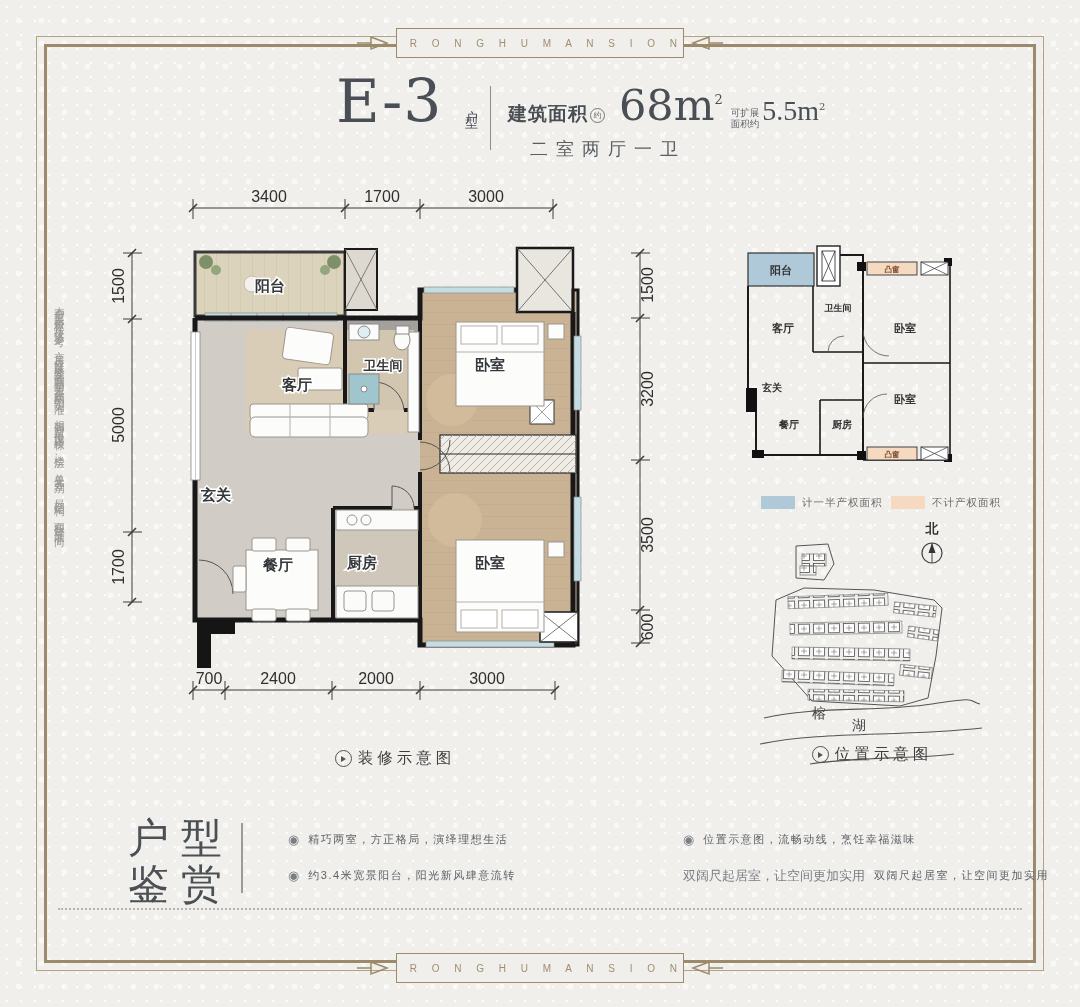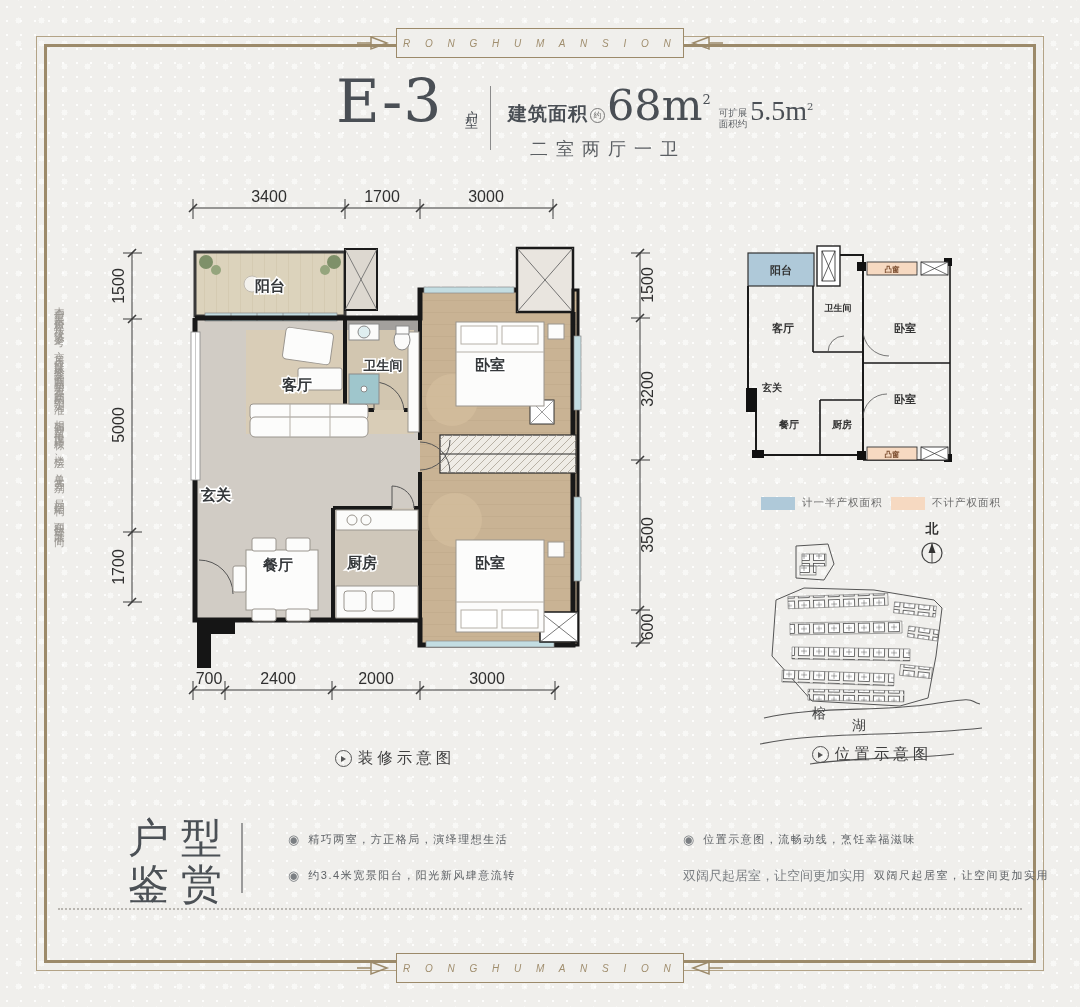--- a/index.html
+++ b/index.html
@@ -10,36 +10,36 @@
       radial-gradient(rgba(255,255,255,.85) 15%, rgba(255,255,255,0) 16%),
       radial-gradient(rgba(255,255,255,.55) 18%, rgba(255,255,255,0) 19%);
     background-size:14px 14px,23px 23px;
     background-position:0 0,7px 9px;
     font-family:"Liberation Sans",sans-serif;color:#444;
   }
   
   .frame-outer{position:absolute;left:36px;top:36px;right:36px;bottom:36px;border:1px solid #b3a386;pointer-events:none;}
   .frame-inner{position:absolute;left:44px;top:44px;right:44px;bottom:44px;border:3px solid #9c8a6a;pointer-events:none;}
   .deco{position:absolute;left:50%;transform:translateX(-50%);width:286px;height:28px;
-    background:#f0efec;border:1px solid #9c8a6a;display:flex;align-items:center;justify-content:flex-start;z-index:3;font-style:italic;}
+    background:#f0efec;border:1px solid #9c8a6a;display:flex;align-items:center;justify-content:flex-end;z-index:3;}
   .deco.top{top:28px;} .deco.bottom{bottom:24px;}
   .deco .brand{font-size:10px;letter-spacing:6px;color:#a08e6e;white-space:nowrap;padding-left:6px;}
   .deco-arrow{position:absolute;top:50%;margin-top:-8px;width:34px;height:16px;z-index:3;}
   .deco-arrow.left{left:-40px;} .deco-arrow.right{right:-40px;}
   
   .header{position:absolute;left:330px;top:70px;width:470px;height:90px;}
   .unit-code{position:absolute;left:6px;top:-4px;font-family:"DejaVu Serif",serif;font-size:60px;color:#4a4f55;letter-spacing:1px;}
   .unit-type-v{position:absolute;left:132px;top:30px;writing-mode:vertical-rl;font-size:13px;letter-spacing:5px;color:#4a4f55;}
   .hdivider{position:absolute;left:160px;top:16px;width:1px;height:64px;background:#8b8b8b;}
   .area-block{position:absolute;left:178px;top:16px;width:292px;}
   .area-row{display:flex;align-items:baseline;white-space:nowrap;}
   .area-label{font-size:19px;font-weight:bold;color:#4a4f55;letter-spacing:1px;}
   .approx-badge{display:inline-flex;align-items:center;justify-content:center;width:13px;height:13px;border:1px solid #777;
     border-radius:50%;font-size:8px;color:#666;margin:0 2px;position:relative;top:-2px;flex:none;}
-  .area-big{font-family:"DejaVu Serif",serif;font-size:43px;color:#4a4f55;line-height:.9;}
+  .area-big{font-family:"DejaVu Serif",serif;font-size:43px;color:#4a4f55;line-height:.9;margin-left:12px;}
   .sup{font-family:"DejaVu Serif",serif;font-size:13px;color:#4a4f55;vertical-align:super;position:relative;top:-16px;}
   .sup.small{top:-10px;font-size:10px;}
   .expand-label{display:inline-block;font-size:9.5px;color:#5a5e62;line-height:1.15;margin:0 3px 0 8px;transform:translateY(-4px);}
   .expand-big{font-family:Liberation Serif, serif;font-size:28px;color:#4a4f55;}
   .rooms-summary{margin-top:3px;padding-left:22px;font-size:18px;letter-spacing:8px;color:#5a5e62;}
   
   .side-note{position:absolute;left:52px;top:298px;height:660px;writing-mode:vertical-rl;
     font-size:10.5px;letter-spacing:2.5px;color:#9a9792;line-height:1.4;}
   
   .main-plan{position:absolute;left:105px;top:165px;}
@@ -47,21 +47,21 @@
   .site-plan{position:absolute;left:752px;top:538px;}
   svg text{font-family:"Liberation Sans",sans-serif;}
   .room-label{font-size:15px;font-weight:600;fill:#35383b;paint-order:stroke;stroke:#ffffff;stroke-width:3px;}
   .room-label.sm{font-size:13px;}
   .dim-text{font-size:16px;fill:#2f2f2f;}
   .kp-label{font-size:11px;fill:#333;font-weight:600;}
   .kp-label.xs{font-size:9px;}
   .kp-label.s{font-size:10px;}
   .bay-label{font-size:7.5px;fill:#7a4c2e;font-weight:600;}
   
-  .legend-item{position:absolute;display:flex;align-items:flex-end;top:496px;padding-left:24px;}
+  .legend-item{position:absolute;display:flex;align-items:flex-start;top:496px;padding-left:24px;}
   .legend-item .lab{margin-left:7px;font-size:10.5px;letter-spacing:1px;color:#6a6a6a;}
   .north{position:absolute;left:917px;top:520px;width:30px;text-align:center;}
   .north .n-char{font-size:13px;font-weight:bold;color:#333;}
   
   .caption{position:absolute;display:flex;align-items:center;justify-content:center;gap:6px;}
   .caption.main-cap{left:105px;top:748px;width:580px;font-family:Liberation Mono, monospace;}
   .caption.site-cap{left:752px;top:744px;width:240px;}
   .play-circle{width:15px;height:15px;border:1px solid #555;border-radius:50%;display:inline-flex;align-items:center;justify-content:center;flex:none;}
   .play-tri{width:0;height:0;border-left:5px solid #555;border-top:3.5px solid transparent;border-bottom:3.5px solid transparent;margin-left:1px;}
   .caption .cap-text{font-size:15.5px;letter-spacing:4px;color:#3f3f3f;}

